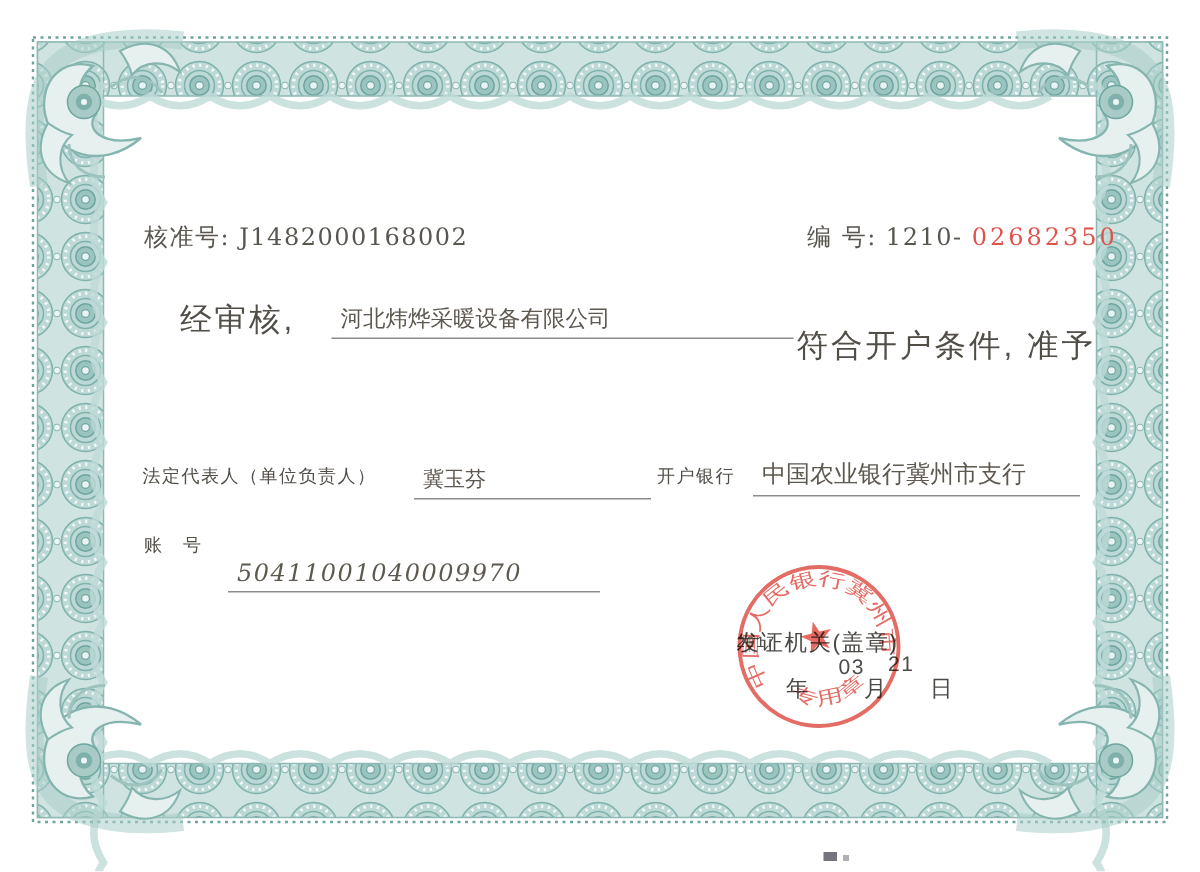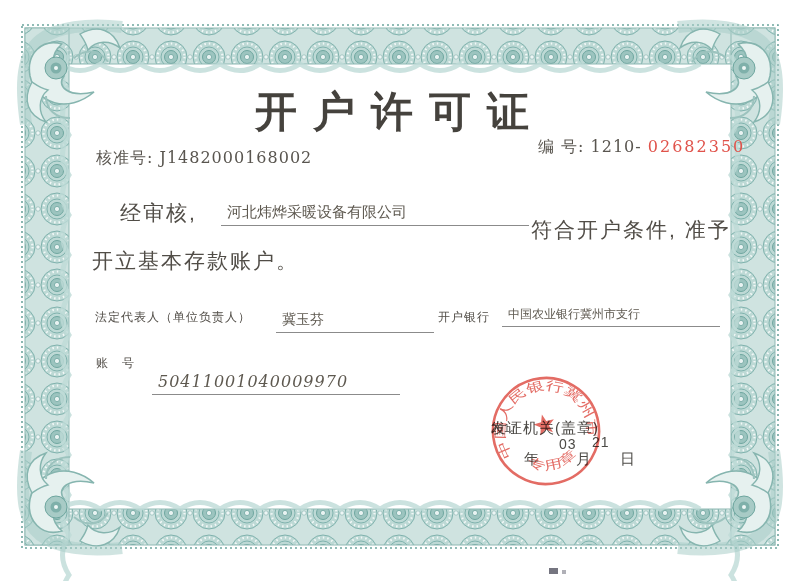--- a/index.html
+++ b/index.html
@@ -61,41 +61,39 @@
     <use href="#waveH" x="0" y="0" transform="translate(731,55) rotate(90) scale(1,-1)" stroke="#bedbd7" stroke-width="5" fill="none" opacity=".8"></use>
 
     <rect x="22" y="25" width="756" height="523" fill="none" stroke="#6ea69f" stroke-width="1.6" stroke-dasharray="2 3"></rect>
 
     <use href="#cornerOrn" transform="translate(16,18)"></use>
     <use href="#cornerOrn" transform="translate(784,18) scale(-1,1)"></use>
     <use href="#cornerOrn" transform="translate(16,557) scale(1,-1)"></use>
     <use href="#cornerOrn" transform="translate(784,557) scale(-1,-1)"></use>
   </svg>
 
-  <div class="abs title">开户许可证</div>
 
   <div class="abs small-label" style="left:96px;top:148px;">
     <span>核准号:</span>
     <span>J1482000168002</span>
   </div>
-  <div class="abs small-label" style="left:538px;top:137px;text-align:center;">
+  <div class="abs small-label" style="left:538px;top:148px;text-align:center;">
     <span>编 号:</span>
     <span>1210-</span>
     <span class="red">02682350</span>
   </div>
 
   <div class="abs big-label" style="left:120px;top:199px;">经审核,</div>
   <div class="abs fill-line" style="left:221px;top:203px;width:298px;font-size:15px;">河北炜烨采暖设备有限公司</div>
   <div class="abs big-label" style="left:531px;top:216px;">符合开户条件, 准予</div>
-  <div class="abs big-label" style="left:92px;top:247px;">开立基本存款账户。</div>
 
   <div class="abs mid-label" style="left:95px;top:309px;">法定代表人（单位负责人）</div>
   <div class="abs fill-line" style="left:276px;top:311px;width:148px;font-size:14px;">冀玉芬</div>
   <div class="abs mid-label" style="left:438px;top:309px;">开户银行</div>
-  <div class="abs fill-line" style="left:502px;top:306px;width:208px;font-size:12px;">中国农业银行冀州市支行</div>
+  <div class="abs fill-line" style="left:502px;top:306px;width:208px;font-size:16px;">中国农业银行冀州市支行</div>
 
   <div class="abs mid-label" style="left:96px;top:355px;">账　号</div>
   <div class="abs fill-line" style="left:152px;top:372px;width:238px;font-size:16px;letter-spacing:1px;font-style:italic;">50411001040009970</div>
 
   <div class="abs issue" style="left:491px;top:419px;font-size:15px;">发证机关(盖章)</div>
   <div class="abs issue" style="left:491px;top:423px;font-size:10px;">2017</div>
   <div class="abs issue" style="left:559px;top:436px;font-size:14px;">03</div>
   <div class="abs issue" style="left:592px;top:434px;font-size:14px;">21</div>
   <div class="abs issue" style="left:524px;top:450px;">年</div>
   <div class="abs issue" style="left:576px;top:450px;">月</div>

